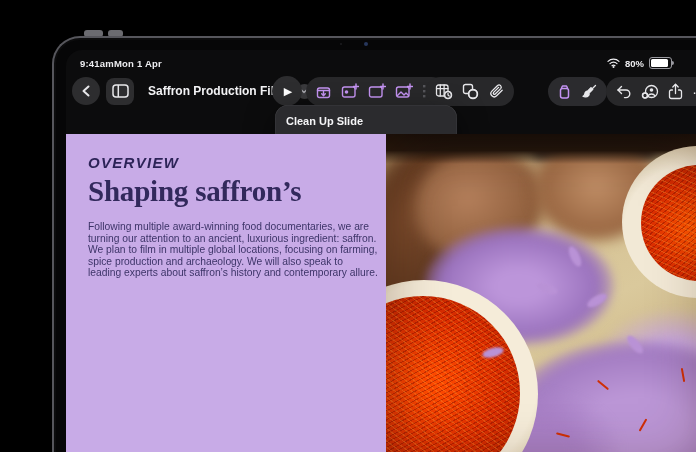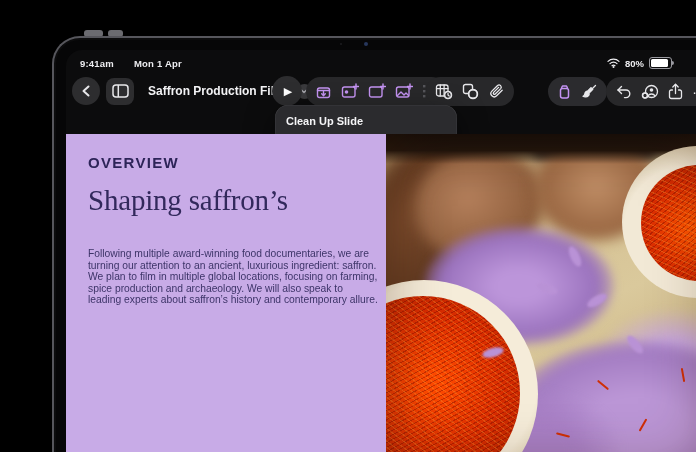--- a/index.html
+++ b/index.html
@@ -10,21 +10,21 @@
   .vol1{left:84px;top:30px;width:19px;}
   .vol2{left:108px;top:30px;width:15px;}
   .device{position:absolute;left:52px;top:36px;width:660px;height:440px;
     background:#060607;border:2px solid #56565c;border-right:none;border-bottom:none;
     border-radius:28px 0 0 0;box-shadow:inset 0 0 0 2px #0c0c0d;}
   .cam{position:absolute;left:310px;top:4px;width:4px;height:4px;border-radius:50%;background:#27375c;}
   .cam2{position:absolute;left:286px;top:5px;width:2px;height:2px;border-radius:50%;background:#1c1c20;}
   .screen{position:absolute;left:12px;top:12px;width:644px;height:420px;overflow:hidden;
     border-top-left-radius:16px;background:#0c0c0d;}
   
-  .statusbar{position:absolute;left:14px;top:8px;display:flex;gap:20px;
+  .statusbar{position:absolute;left:14px;top:8px;display:flex;gap:0;
     font-size:9.5px;font-weight:700;color:#ededf0;letter-spacing:.2px;}
   .status-right{position:absolute;left:541px;top:7px;display:flex;align-items:center;gap:5px;
     font-size:9.5px;font-weight:700;color:#ededf0;}
   .battery{width:21px;height:10px;border:1px solid #9a9aa0;border-radius:3px;position:relative;}
   .battery .fill{position:absolute;left:1px;top:1px;bottom:1px;width:17px;background:#fff;border-radius:1.5px;}
   .battery .nub{position:absolute;right:-3px;top:2.5px;width:2px;height:4px;background:#9a9aa0;border-radius:0 2px 2px 0;}
   
   .tb-left{position:absolute;left:6px;top:26px;height:30px;display:flex;align-items:center;gap:6px;}
   .circle-btn{width:28px;height:28px;border-radius:50%;background:#2d2d2f;display:flex;align-items:center;justify-content:center;}
   .sq-btn{width:28px;height:27px;border-radius:8px;background:#2d2d2f;display:flex;align-items:center;justify-content:center;}
@@ -54,26 +54,26 @@
     display:flex;align-items:center;justify-content:center;}
   .popup-change{font-size:10px;color:#e3e3e7;}
   .popup-foot{margin-top:8px;display:flex;align-items:center;justify-content:center;gap:4px;}
   .beta-pill{font-size:5.5px;font-weight:700;color:#aeaeb2;border:1px solid #8e8e93;border-radius:4px;
     padding:0px 3px;line-height:7px;letter-spacing:.4px;}
   .beta-note{font-size:7px;color:#8e8e93;}
   
   .slide{position:absolute;left:0;top:84px;width:644px;height:336px;overflow:hidden;}
   .panel{position:absolute;left:0;top:0;width:320px;height:336px;background:#c8abe7;
     padding:20px 0 0 22px;box-sizing:border-box;color:#32295c;}
-  .eyebrow{font-size:15px;font-weight:800;letter-spacing:1.3px;color:#2d2458;}
-  .headline{margin-top:10px;font-family:"Liberation Serif","DejaVu Serif",serif;
-    font-size:29px;line-height:38px;color:#32295c;font-weight:400;letter-spacing:-.2px;}
+  .eyebrow{font-size:15px;font-weight:800;letter-spacing:1.3px;color:#2d2458;font-style:italic;}
+  .headline{margin-top:1px;font-family:"Liberation Serif","DejaVu Serif",serif;
+    font-size:29px;line-height:38px;color:#32295c;font-weight:700;letter-spacing:-.2px;}
   .premise{margin-top:25px;font-family:"Liberation Serif","DejaVu Serif",serif;
     font-style:italic;font-weight:700;font-size:10.5px;letter-spacing:.4px;color:#32295c;}
-  .bodycopy{margin-top:29px;width:290px;font-size:10.3px;line-height:11.6px;color:#3d3468;}
+  .bodycopy{margin-top:11px;width:290px;font-size:10.3px;line-height:11.6px;color:#3d3468;}
   
   .photo{position:absolute;left:320px;top:0;width:324px;height:336px;overflow:hidden;
     background:linear-gradient(155deg,#c2a170 0%,#d5c092 30%,#dac99c 55%,#ccb586 80%,#c2a777 100%);}
   .photo div{position:absolute;}
   .ph-topdark{left:0;top:0;width:100%;height:30px;
     background:linear-gradient(#110b08,#1e130c 55%,rgba(40,24,14,0));}
   .ph-armL{left:-34px;top:0px;width:150px;height:240px;border-radius:45%;transform:rotate(16deg);
     background:radial-gradient(ellipse at 32% 38%,#7a4a2c,#462814 72%,rgba(60,32,16,0));filter:blur(9px);}
   .ph-handL{left:28px;top:14px;width:132px;height:112px;border-radius:50%;transform:rotate(-12deg);
     background:radial-gradient(ellipse at 42% 42%,#b5805c,#8a5a38 72%,rgba(120,74,44,0));filter:blur(7px);}

